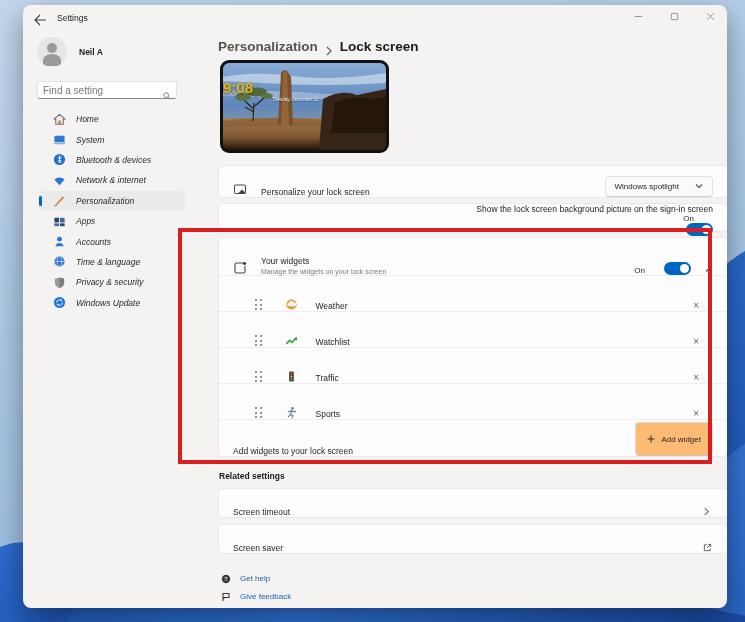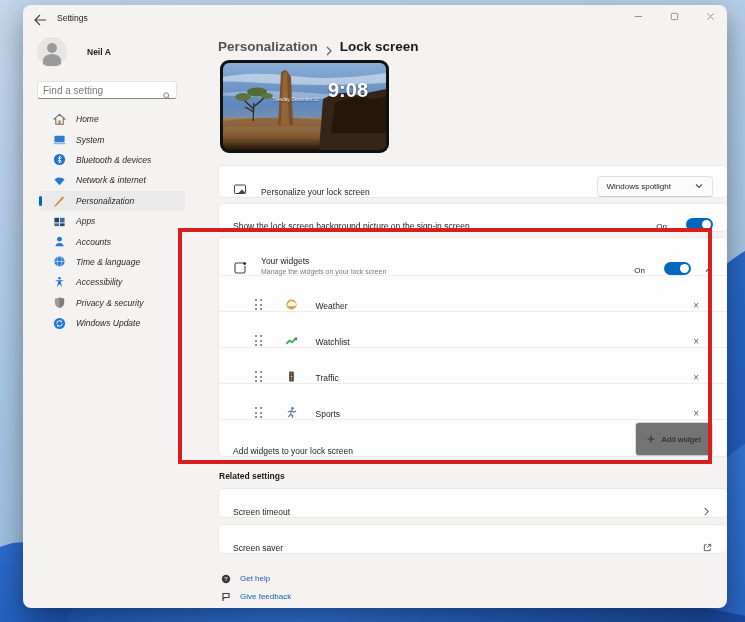--- a/index.html
+++ b/index.html
@@ -26,21 +26,21 @@
     overflow:hidden; }
 
   .titlebar { position:absolute; left:0; top:0; right:0; height:26px; }
   .back-btn { position:absolute; left:10px; top:7px; width:14px; height:12px; color:#444; }
   .app-title { position:absolute; left:34px; top:8px; font-size:8.5px; color:#222; }
   .win-controls { position:absolute; right:8px; top:4px; display:flex; gap:18px; }
   .win-btn { width:18px; height:14px; display:flex; align-items:center; justify-content:center; color:#8a8a8a; }
 
   
   .sidebar { position:absolute; left:0; top:26px; width:168px; bottom:0; }
-  .user { position:absolute; left:14px; top:6px; display:flex; align-items:center; gap:20px;justify-content:flex-end; }
+  .user { position:absolute; left:14px; top:6px; display:flex; align-items:center; gap:12px;justify-content:flex-end; }
   .avatar { width:30px; height:30px; border-radius:50%; background:#e7e6e5; position:relative; overflow:hidden; }
   .avatar .head { position:absolute; left:10px; top:6px; width:10px; height:10px; border-radius:50%; background:#9a9a9a; }
   .avatar .body { position:absolute; left:6px; top:17px; width:18px; height:12px; border-radius:50% 50% 0 0; background:#9a9a9a; }
   .user-name { font-size:8.5px; font-weight:bold; color:#1b1b1b; }
 
   .searchbox { position:absolute; left:14px; top:50px; width:140px; height:18px;
     background:#fff; border:1px solid #e3e2e1; border-bottom:1px solid #8a8a8a;
     border-radius:3px; display:flex; align-items:center; padding:0 5px; }
   .searchbox input { border:none; outline:none; flex:1; font-size:10px; color:#333;
     font-family:"Liberation Sans", sans-serif; background:transparent; min-width:0; }
@@ -59,60 +59,60 @@
   .main { position:absolute; left:172px; top:26px; right:0; bottom:0; }
   .breadcrumb { position:absolute; left:23px; top:8px; display:flex; align-items:center; gap:7px; }
   .crumb-parent { font-size:13.5px; font-weight:600; color:#545454; }
   .crumb-sep { width:8px; height:10px; color:#666; }
   .crumb-current { font-size:13.5px; font-weight:700; color:#1a1a1a; }
 
   
   .preview { position:absolute; left:25px; top:29px; width:169px; height:93px;
     background:#111; border-radius:9px; padding:3px; }
   .preview-scene { width:100%; height:100%; border-radius:6px; overflow:hidden; position:relative; }
-  .preview-time { position:absolute; left:0; right:18px; top:16px; text-align:right;
-    font-size:20px; font-weight:bold; color:#ffffff; text-shadow:0 1px 2px rgba(0,0,0,.5); }
+  .preview-time { position:absolute; left:0; right:18px; top:16px; text-align:left;
+    font-size:15px; font-weight:bold; color:#eab308; text-shadow:0 1px 2px rgba(0,0,0,.5); }
   .preview-date { position:absolute; left:0; right:18px; top:34px; text-align:center;
     font-size:4.5px; color:#f0f0f0; text-shadow:0 1px 1px rgba(0,0,0,.5); }
 
   
   .card { position:absolute; left:23px; width:510px; background:#fdfdfd;
     border:1px solid #eae9e8; border-radius:5px; }
   .row { display:flex; align-items:flex-end; padding:0 14px; }
   .row-label { font-size:8.5px; color:#1f1f1f; }
   .row-sub { font-size:7px; color:#7c7c7c; margin-top:2px; }
   .spacer { flex:1; }
 
   .card-personalize { top:134px; height:33px; }
   .card-personalize .row { height:100%; }
   .lead-ic { width:14px; height:14px; margin-right:14px; flex:none; display:flex; }
 
-  .dropdown { display:flex; align-items:center; gap:24px; height:21px; padding:0 9px;
+  .dropdown { display:flex; align-items:center; gap:16px; height:21px; padding:0 9px;
     background:#fbfbfb; border:1px solid #e2e1e0; border-bottom-color:#cfcecd;
     border-radius:4px; font-size:8px; color:#1f1f1f; }
   .chev { width:8px; height:8px; color:#555; display:flex; }
 
   .card-signin { top:172px; height:29px; }
-  .card-signin .row { height:100%; }
+  .card-signin .row { height:100%;flex-direction:column; }
 
   .toggle-label { font-size:8px; color:#1f1f1f; margin-right:19px; }
   .toggle { width:27px; height:13px; border-radius:7px; background:var(--accent); position:relative; flex:none; }
   .toggle .knob { position:absolute; right:2px; top:2px; width:9px; height:9px; border-radius:50%; background:#fff; }
 
   
   .card-widgets { top:206px; }
   .widgets-header { height:37px; }
   .wrow { height:36px; border-top:1px solid #efeeed; padding-left:36px; }
   .drag-handle { display:grid; grid-template-columns:repeat(2,3px); grid-auto-rows:3px; gap:1.5px; margin-right:22px; }
   .drag-handle i { width:2px; height:2px; border-radius:50%; background:#6e6e6e; }
   .widget-ic { width:13px; height:13px; margin-right:18px; display:flex; }
   .close-x { font-size:10px; color:#5f5f5f; margin-right:14px; line-height:1; }
   .add-row { height:37px; border-top:1px solid #efeeed; }
   .add-btn { display:flex; align-items:center; gap:6px; height:21px; padding:16px 11px;
-    background:#737373; border:1px solid #dcdbda; border-bottom-color:#c9c8c7;
+    background:#fdba74; border:1px solid #dcdbda; border-bottom-color:#c9c8c7;
     border-radius:4px; font-size:8px; color:#1f1f1f; }
   .plus-ic { width:8px; height:8px; display:flex; }
 
   
   .red-box { position:absolute; left:178px; top:228px; width:534px; height:236px;
     border:4px solid #d81f1f; pointer-events:none; z-index:50; }
 
   
   .related-title { position:absolute; left:196px; top:470px; font-size:8.5px; font-weight:bold; color:#1a1a1a; }
   .card-timeout { top:457px; height:30px; }
@@ -249,29 +249,20 @@
         </div>
         <div class="nav-item">
           <span class="nav-ic">
               <svg viewBox="0 0 14 14">
                 <circle cx="7" cy="7" r="5.5" fill="#2f7bd0"></circle>
                 <ellipse cx="7" cy="7" rx="2.4" ry="5.5" fill="none" stroke="#bcd7f0" stroke-width="0.8"></ellipse>
                 <line x1="1.5" y1="7" x2="12.5" y2="7" stroke="#bcd7f0" stroke-width="0.8"></line>
               </svg>
             </span>
           <span>Time &amp; language</span>
-        </div>
-        <div class="nav-item">
-          <span class="nav-ic">
-              <svg viewBox="0 0 14 14">
-                <circle cx="7" cy="2.4" r="1.4" fill="#2576d8"></circle>
-                <path d="M2 4.6 H12 L8.3 6.2 L9.8 12 L7 8.6 L4.2 12 L5.7 6.2 Z" fill="#2576d8"></path>
-              </svg>
-            </span>
-          <span>Accessibility</span>
         </div>
         <div class="nav-item">
           <span class="nav-ic">
               <svg viewBox="0 0 14 14">
                 <path d="M7 1.5 L12 3 V7 C12 10 9.8 12 7 13 C4.2 12 2 10 2 7 V3 Z" fill="#9a9a9a"></path>
                 <path d="M7 1.5 L12 3 V7 C12 10 9.8 12 7 13 Z" fill="#7d7d7d"></path>
               </svg>
             </span>
           <span>Privacy &amp; security</span>
         </div>

